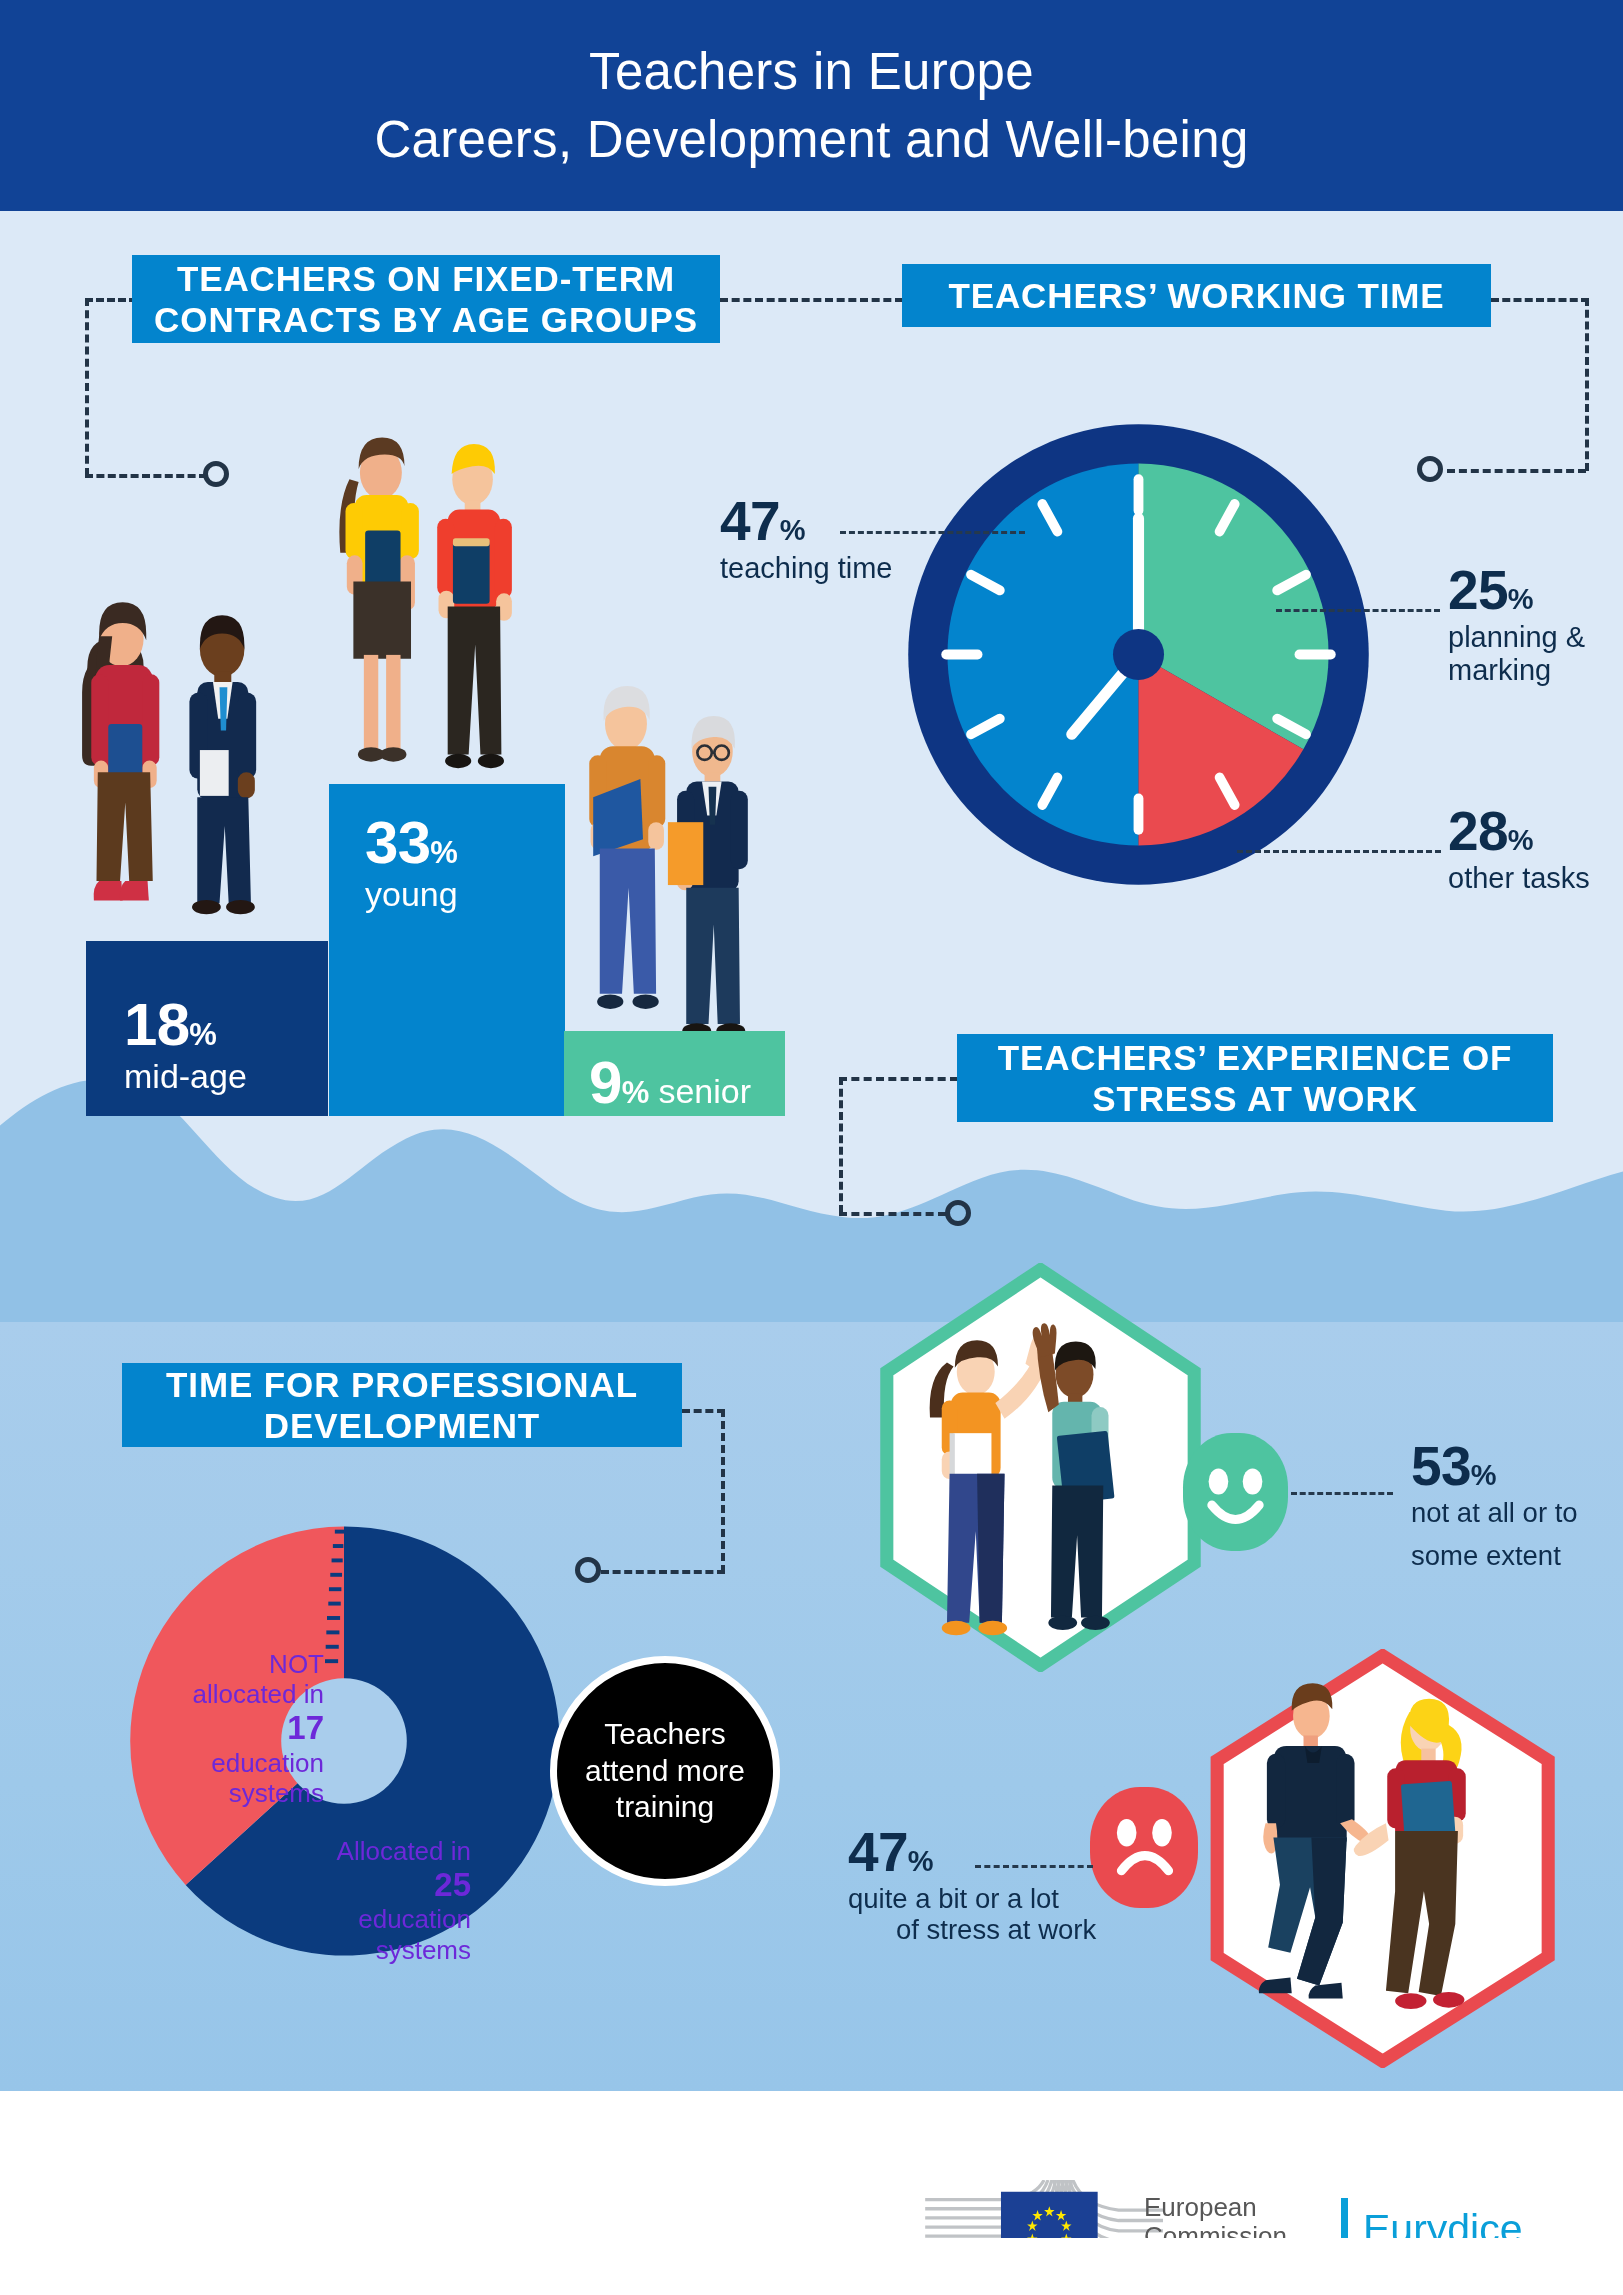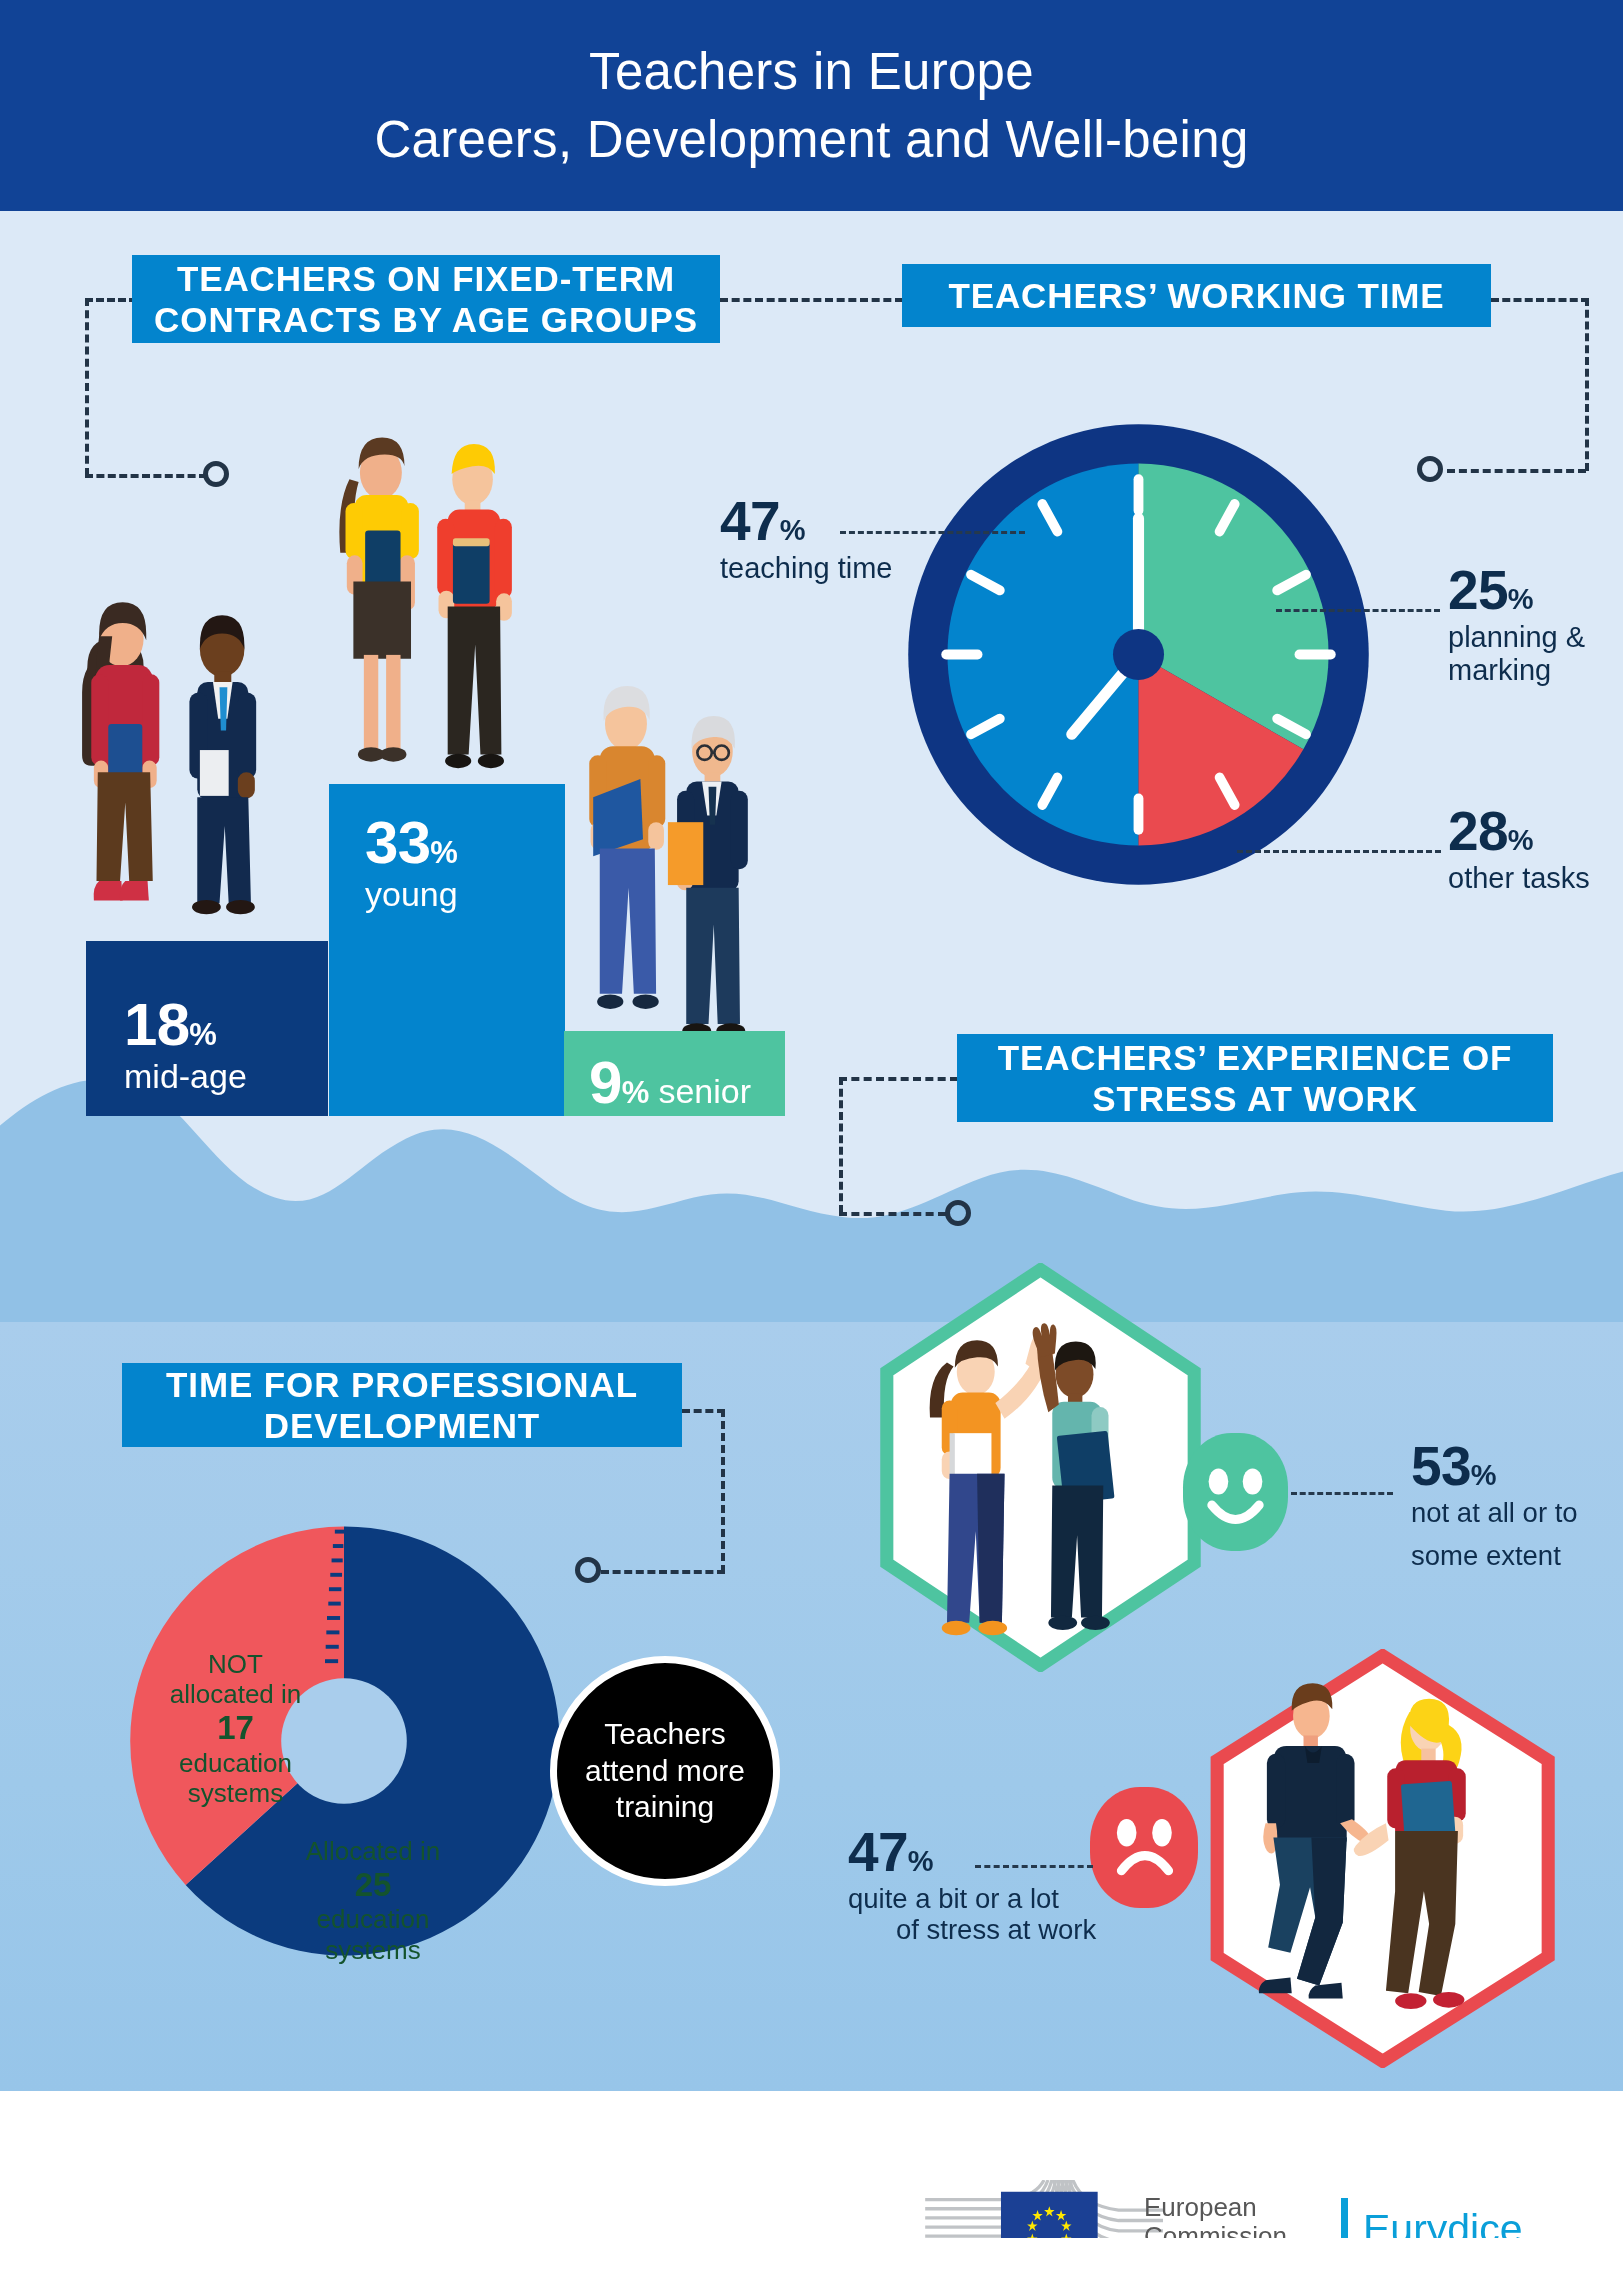--- a/index.html
+++ b/index.html
@@ -94,21 +94,21 @@
 
   #stat-teaching{left:720px;top:495px;}
   #stat-planning{left:1448px;top:564px;}
   #stat-other{left:1448px;top:805px;}
   #stat-nostress{left:1411px;top:1440px;}
   #stat-stress{left:848px;top:1826px;}
   #stat-stress .cap, #stat-nostress .cap{font-size:27.5px;}
 
   
   #donut-wrap{position:absolute;left:115px;top:1512px;width:458px;height:458px;}
-  .donut-txt{position:absolute;color:#14532d;text-align:center;line-height:1.16;}
+  .donut-txt{position:absolute;color:#6d28d9;text-align:right;line-height:1.16;}
   #donut-txt-not{left:147px;top:1649px;width:177px;font-size:26px;}
   #donut-txt-alloc{left:275px;top:1836px;width:196px;font-size:26px;}
   .donut-txt b{font-size:33px;font-weight:700;}
 
   #training-circle{
     position:absolute;left:550px;top:1656px;width:230px;height:230px;border-radius:50%;
     background:#000000;border:7.2px solid #ffffff;box-sizing:border-box;
     display:flex;align-items:center;justify-content:center;text-align:center;
     color:#ffffff;font-size:30px;line-height:1.22;padding:0 19.6px;box-sizing:border-box;
   }

